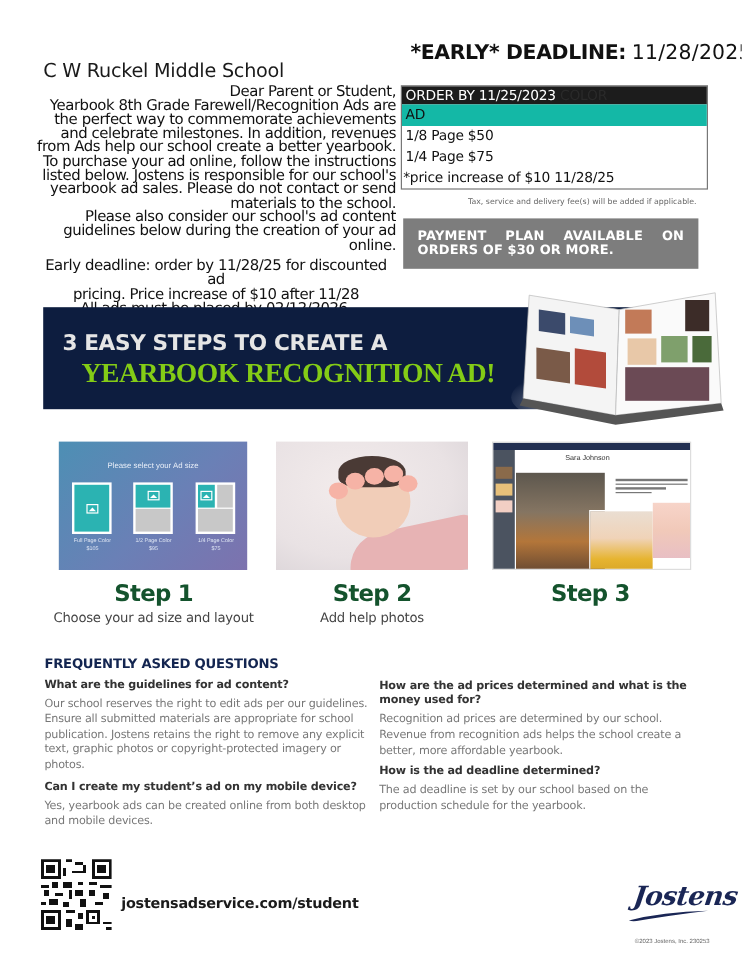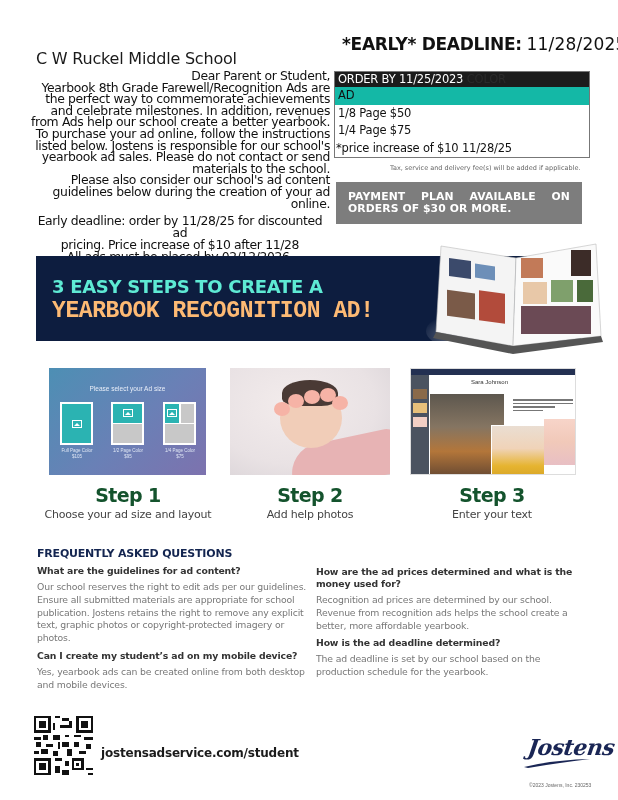--- a/index.html
+++ b/index.html
@@ -25,22 +25,22 @@
   .price-table .row { font-size: 11.5px; height: 17.5px; line-height: 17.5px; padding-left: 3px; font-family: "DejaVu Sans", sans-serif; letter-spacing: -0.2px; color: #111; }
   .price-table .row.shade { background: #14b8a6; }
   .price-table .row.note { padding-left: 1px; }
   .tax-note { left: 342px; top: 164px; font-size: 6.5px; color: #666; white-space: nowrap; font-family: "DejaVu Sans", sans-serif; margin-left: 48px; }
 
   .payplan { left: 336px; top: 182px; width: 246px; height: 42px; background: #7d7d7d; color: #fff; font-weight: bold; font-size: 10.8px; line-height: 11.5px; padding: 9px 12px 0 12px; font-family: "DejaVu Sans", sans-serif; letter-spacing: 0.1px; }
   .payplan .line1 { display: flex; justify-content: space-between; }
 
   
   .banner { left: 36px; top: 256px; width: 545px; height: 85px; background: #0d1d3f; }
-  .banner .t1 { position: absolute; left: 16px; top: 20px; color: #5eead4; font-size: 18px; font-weight: bold; font-family: "DejaVu Sans", sans-serif; letter-spacing: -0.3px; }
-  .banner .t2 { position: absolute; left: 16px; top: 42px; color: #fdba74; font-size: 23px; font-weight: 800; font-family: Liberation Mono, monospace; letter-spacing: -0.4px; }
+  .banner .t1 { position: absolute; left: 16px; top: 20px; color: #e5e5e5; font-size: 18px; font-weight: bold; font-family: "DejaVu Sans", sans-serif; letter-spacing: -0.3px; }
+  .banner .t2 { position: absolute; left: 32px; top: 42px; color: #84cc16; font-size: 23px; font-weight: 800; font-family: Liberation Serif, serif; letter-spacing: -0.4px; }
   .book { position: absolute; left: 385px; top: -20px; width: 190px; height: 125px; }
 
   
   .step-img { top: 368px; height: 107px; }
   .img1 { left: 49px; width: 157px; background: linear-gradient(135deg, #4d8fb4 0%, #6a80b6 55%, #7d72ae 100%); }
   .img1 .cap { position: absolute; top: 17px; width: 100%; text-align: center; color: #e8eef8; font-size: 6.5px; }
   .card { position: absolute; top: 34px; width: 33px; height: 43px; background: #fff; padding: 2px; }
   .card .full { width: 100%; height: 100%; background: #2bb3b2; display: flex; align-items: center; justify-content: center; }
   .card .half-top { width: 100%; height: 48%; background: #2bb3b2; display: flex; align-items: center; justify-content: center; }
   .card .half-bot { width: 100%; height: 48%; margin-top: 4%; background: #c8c8c8; }
@@ -230,21 +230,20 @@
 <div class="abs step s1">
   <div class="num">Step 1</div>
   <div class="desc">Choose your ad size and layout</div>
 </div>
 <div class="abs step s2">
   <div class="num">Step 2</div>
   <div class="desc">Add help photos</div>
 </div>
 <div class="abs step s3">
   <div class="num">Step 3</div>
-  <div class="desc">Enter your text</div>
 </div>
 
 <div class="abs faq-title">FREQUENTLY ASKED QUESTIONS</div>
 <div class="abs faq-col faq-left">
   <div class="faq-q">What are the guidelines for ad content?</div>
   <div class="faq-a">Our school reserves the right to edit ads per our guidelines. Ensure all submitted materials are appropriate for school publication. Jostens retains the right to remove any explicit text, graphic photos or copyright-protected imagery or photos.</div>
   <div class="faq-q">Can I create my student’s ad on my mobile device?</div>
   <div class="faq-a">Yes, yearbook ads can be created online from both desktop and mobile devices.</div>
 </div>
 <div class="abs faq-col faq-right">

